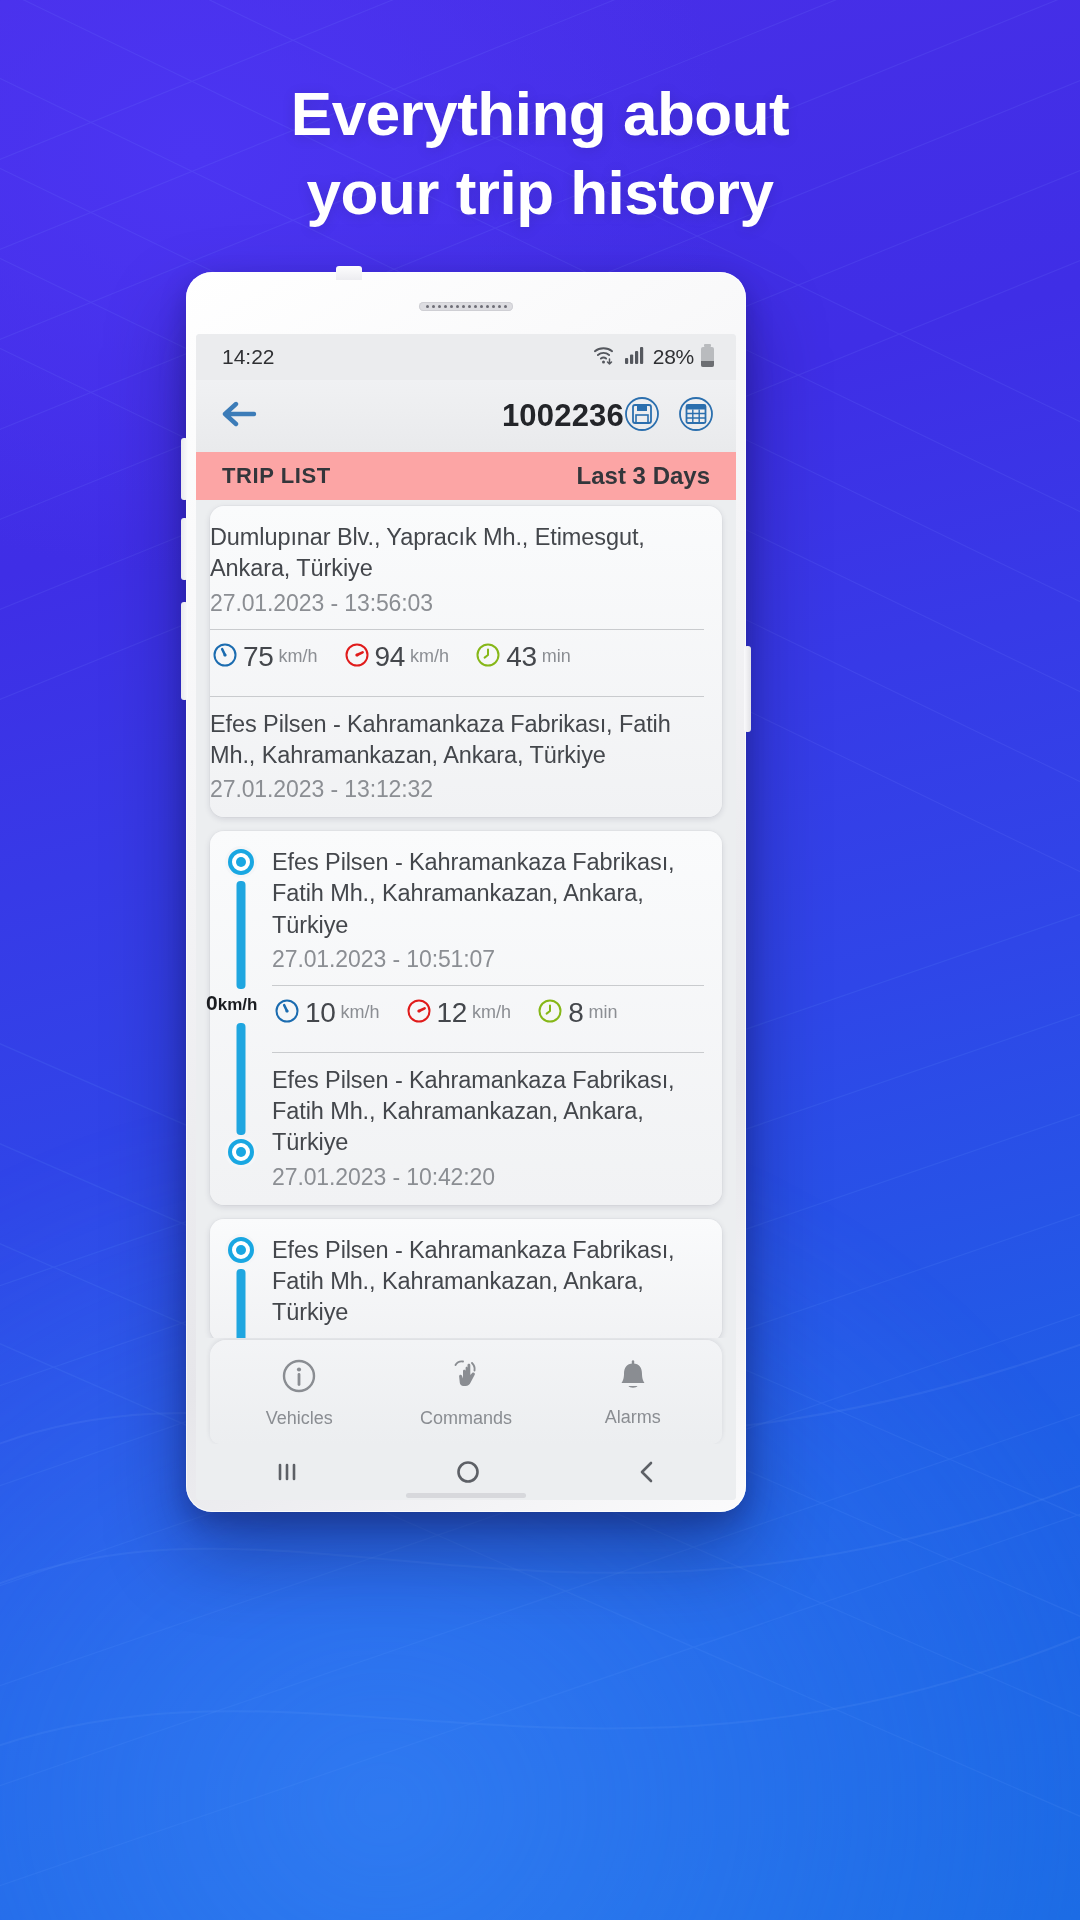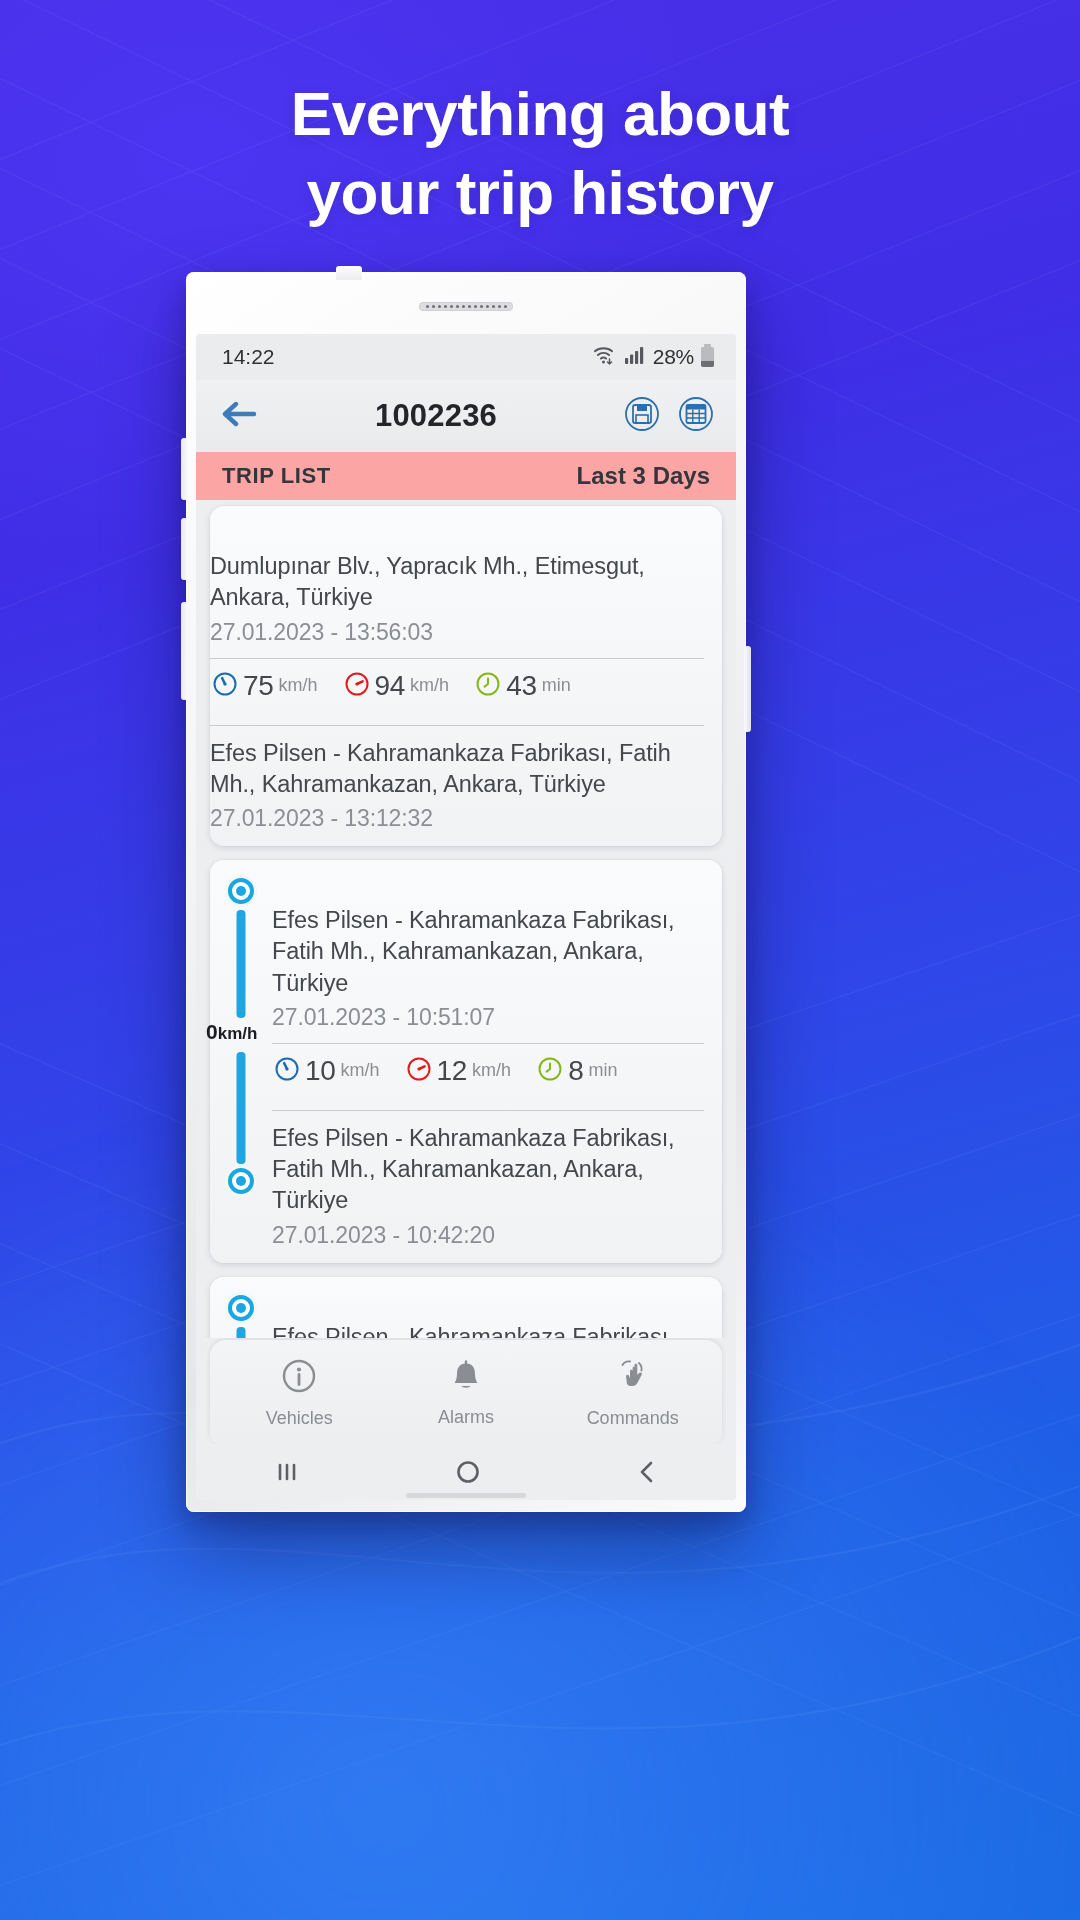--- a/index.html
+++ b/index.html
@@ -50,21 +50,21 @@
     text-shadow: 0 2px 14px rgba(0,0,0,.12);
   }
 
   
   .phone {
     position: absolute;
     left: 186px;
     top: 272px;
     width: 560px;
     height: 1240px;
-    border-radius: 8px;
+    border-radius: 26px;
     background: linear-gradient(150deg, #ffffff 0%, #f4f4f6 38%, #e6e6ea 72%, #fbfbfc 100%);
     box-shadow:
       0 40px 80px rgba(10,10,60,.38),
       0 10px 26px rgba(10,10,60,.26),
       inset 0 0 0 1px rgba(255,255,255,.7);
     padding: 10px;
   }
   .phone-btn {
     position: absolute;
     background: linear-gradient(90deg, #e9e9ed, #fbfbfd);
@@ -147,21 +147,21 @@
   .appbar {
     height: 72px;
     display: flex;
     align-items: center;
     padding: 0 22px 0 24px;
     background: linear-gradient(180deg,#f0f1f3,#e9eaec);
     flex: 0 0 auto;
   }
   .appbar-title {
     flex: 1;
-    text-align: center;
+    text-align: right;
     font-size: 31px;
     font-weight: bold;
     color: #232529;
     letter-spacing: .2px;
     margin-left: -10px;
   }
   .appbar-actions { display: flex; gap: 18px; align-items: center; }
 
   
   .section-head {
@@ -253,21 +253,21 @@
     z-index: 3;
     background: transparent;
   }
   .rail-speed .u { font-size: 17px; font-weight: bold; }
 
   .trip-body {
     flex: 1 1 auto;
     padding-right: 18px;
     min-width: 0;
   }
-  .leg { padding: 2px 0 0 0; margin-top: 29px; }
+  .leg { padding: 2px 0 0 0; }
   .addr {
     font-size: 23.5px;
     line-height: 1.33;
     color: #44474c;
     letter-spacing: -0.1px;
   }
   .time {
     font-size: 23px;
     color: #8b8e93;
     margin-top: 5px;
@@ -587,36 +587,36 @@
     <div class="bottomnav" id="bottom-nav">
         <div class="navitem">
           <span><svg width="40" height="40" viewBox="0 0 40 40">
         <circle cx="20" cy="20" r="15" fill="none" stroke="#8a8d92" stroke-width="2.4"></circle>
         <circle cx="20" cy="13.5" r="2.1" fill="#8a8d92"></circle>
         <path d="M20 18.5 V28.5" stroke="#8a8d92" stroke-width="2.8" stroke-linecap="round"></path>
       </svg></span>
           <span class="lbl">Vehicles</span>
         </div>
         <div class="navitem">
-          <span><svg width="36" height="38" viewBox="0 0 36 38">
-        <path d="M18 4.5 V7" stroke="#8a8d92" stroke-width="2.4" stroke-linecap="round"></path>
-        <path d="M18 6.5 C 11.5 6.5, 9 11, 9 17 C 9 23, 6.5 26, 6.5 26 H29.5 C29.5 26, 27 23, 27 17 C 27 11, 24.5 6.5, 18 6.5 Z" fill="#8a8d92"></path>
-        <path d="M13.5 29 C14.5 31.2, 21.5 31.2, 22.5 29 Z" fill="#8a8d92"></path>
-      </svg></span>
-          <span class="lbl">Alarms</span>
-        </div>
-        <div class="navitem">
           <span><svg width="36" height="40" viewBox="0 0 36 40">
         <g stroke="#8a8d92" stroke-width="1.9" fill="none" stroke-linecap="round">
           <path d="M7.5 9 C 9 6.5, 12 5, 15 5.5"></path>
           <path d="M24 7 C 26 9, 27 12, 26.5 14.5"></path>
         </g>
         <path d="M14.5 10 C14.5 8.4, 17.3 8.4, 17.3 10 V20 L19.4 17.8 C20.6 16.8, 22.6 18.3, 21.7 19.8 L17.6 27.5 C16.6 29.5, 15 31, 12.6 31 H10.4 C8.4 31, 7 29.6, 6.8 27.8 L6.1 21.3 C5.9 19.6, 8.3 19, 8.9 20.6 L10 23.4 V16 C10 14.4, 12.6 14.4, 12.6 16 V13 C12.6 11.4, 14.5 11.4, 14.5 13 Z" fill="#8a8d92" transform="translate(5,-1)"></path>
       </svg></span>
           <span class="lbl">Commands</span>
+        </div>
+        <div class="navitem">
+          <span><svg width="36" height="38" viewBox="0 0 36 38">
+        <path d="M18 4.5 V7" stroke="#8a8d92" stroke-width="2.4" stroke-linecap="round"></path>
+        <path d="M18 6.5 C 11.5 6.5, 9 11, 9 17 C 9 23, 6.5 26, 6.5 26 H29.5 C29.5 26, 27 23, 27 17 C 27 11, 24.5 6.5, 18 6.5 Z" fill="#8a8d92"></path>
+        <path d="M13.5 29 C14.5 31.2, 21.5 31.2, 22.5 29 Z" fill="#8a8d92"></path>
+      </svg></span>
+          <span class="lbl">Alarms</span>
         </div>
       </div>
 
     <div class="navbar-sys">
       <span class="sys-ico">
         <svg width="28" height="22" viewBox="0 0 28 22">
           <g stroke="#5d6066" stroke-width="2.6" stroke-linecap="round">
             <path d="M7 4 V18"></path>
               <path d="M14 4 V18"></path>
               <path d="M21 4 V18"></path>

